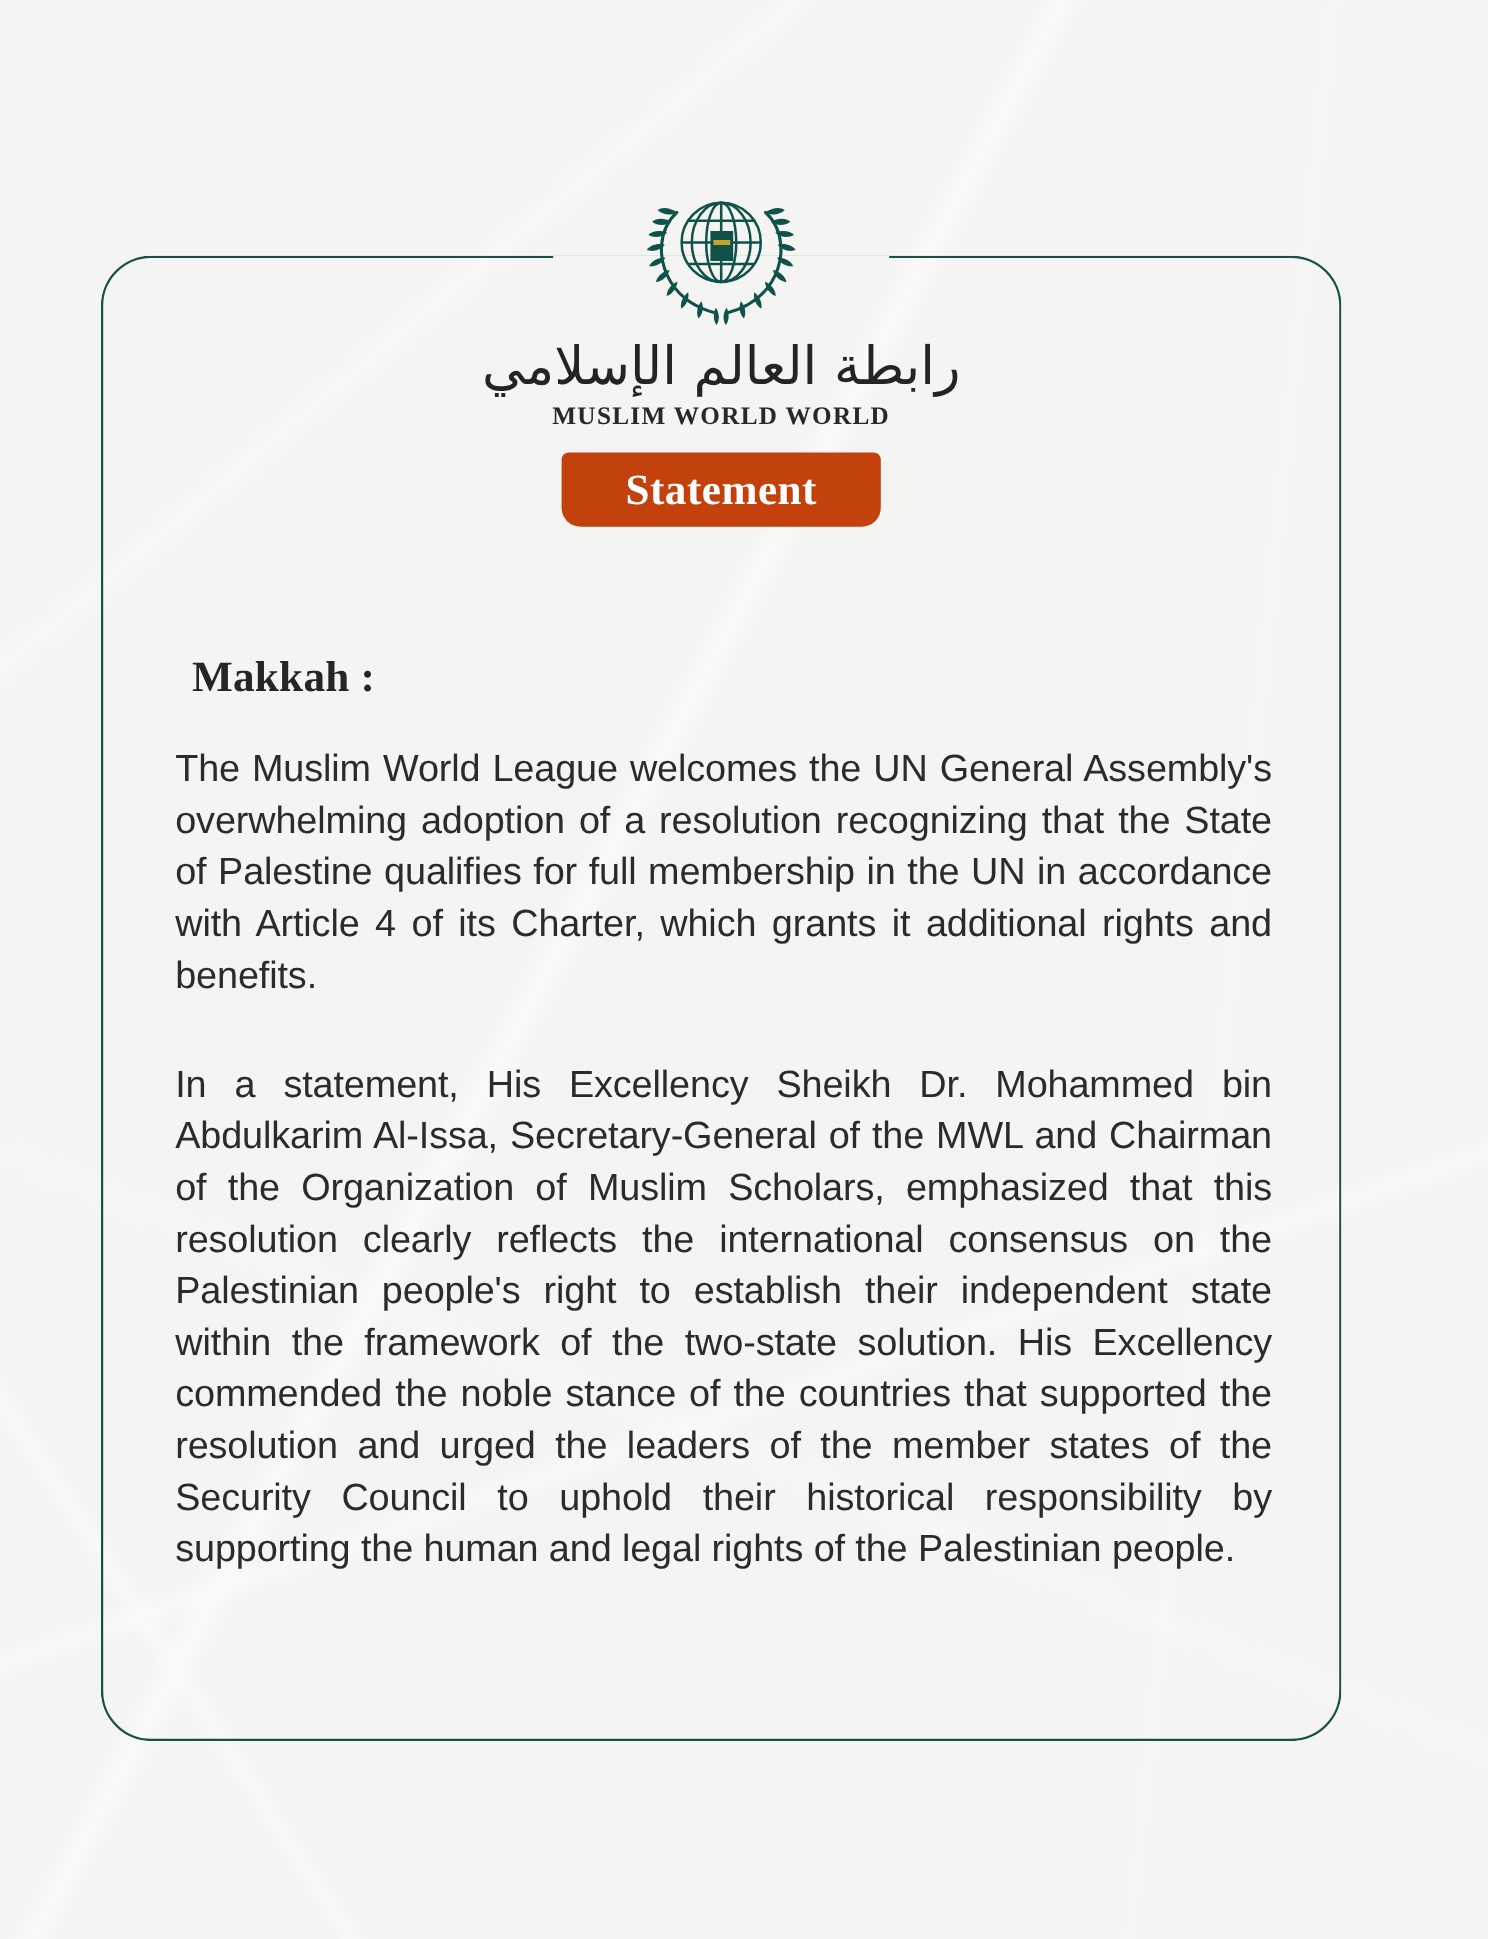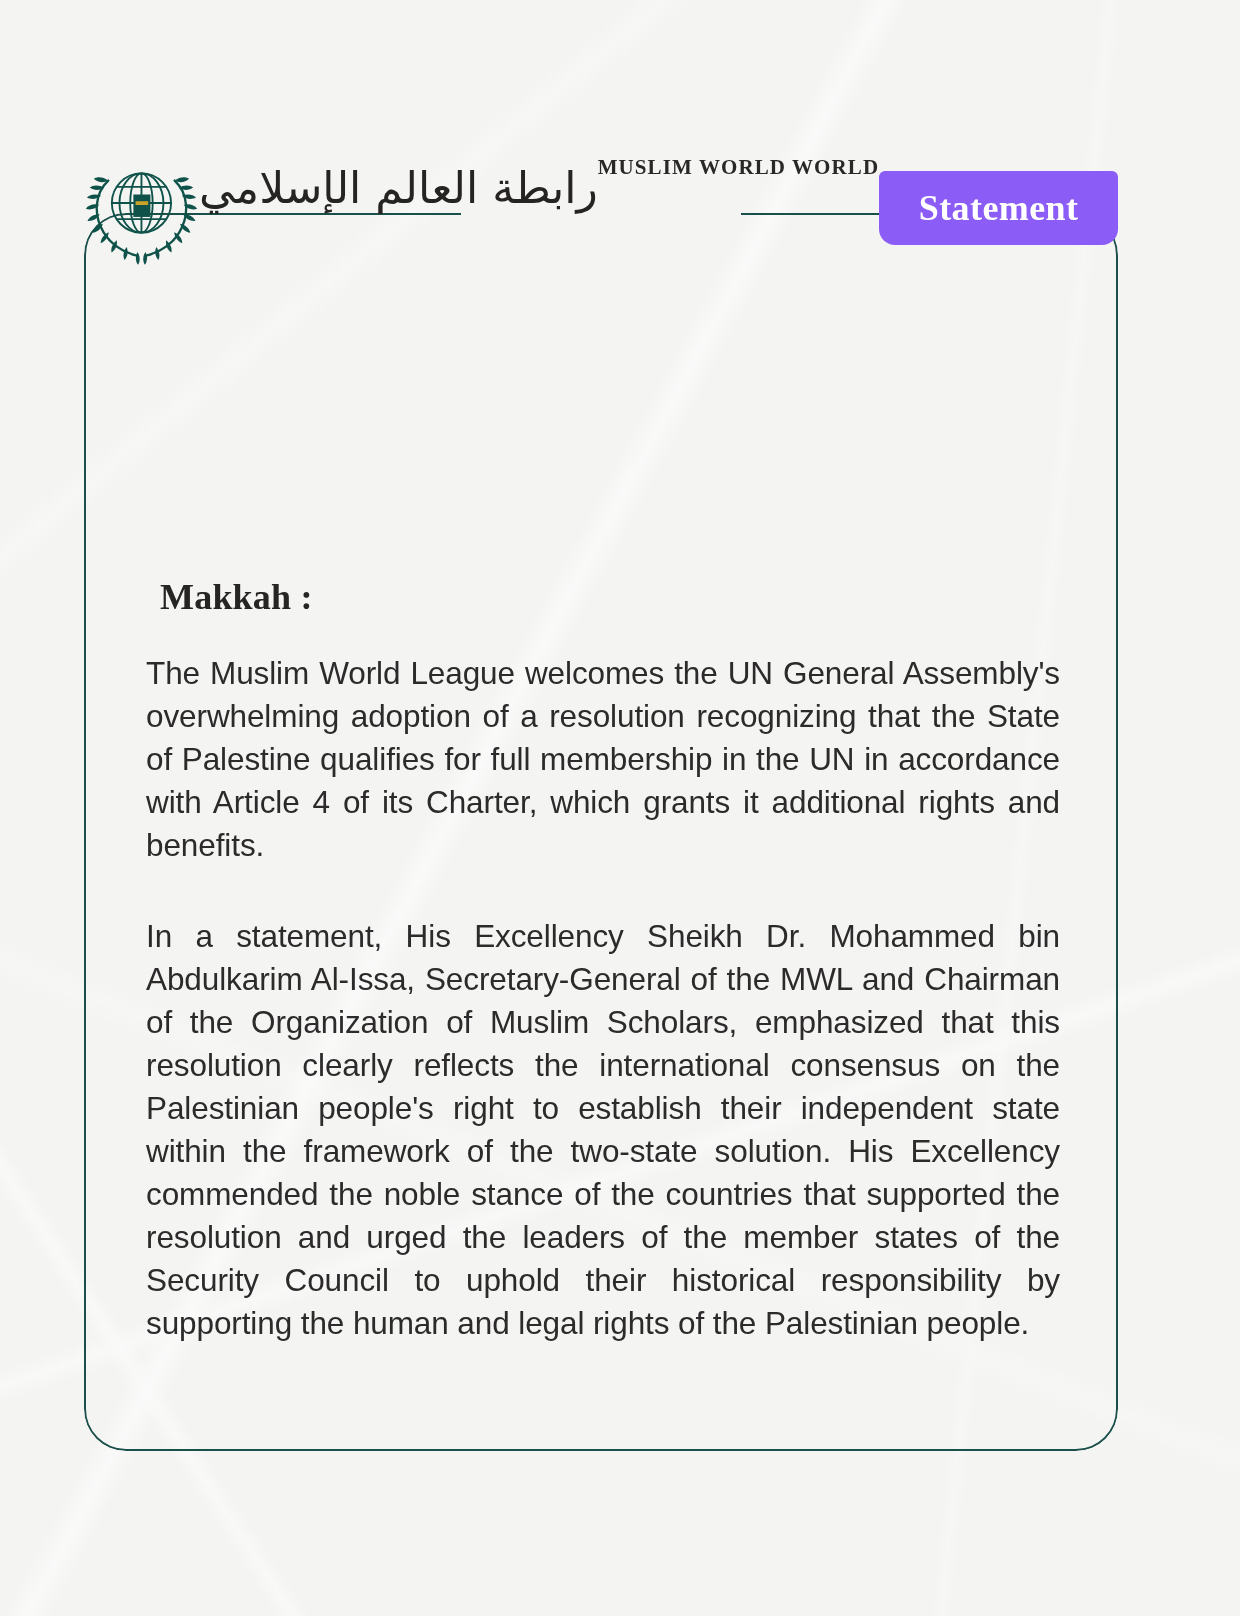--- a/index.html
+++ b/index.html
@@ -68,20 +68,22 @@
     mask-repeat: no-repeat, no-repeat;
   }
 
   
   .header {
     position: absolute;
     left: 0;
     right: 0;
     top: -60px;
     display: flex;
+    flex-direction: column;
+    align-items: center;
   }
   .crest {
     width: 128px;
     height: 118px;
     display: block;
   }
   .wordmark-ar {
     display: block;
     margin-top: 10px;
     font-family: "DejaVu Sans", sans-serif;
@@ -102,43 +104,42 @@
     letter-spacing: 1.1px;
     color: #2a2727;
     text-align: center;
     white-space: nowrap;
   }
 
   
   .badge {
     margin-top: 18px;
     width: 266px;
-    height: 74px;
-    background: #8b5cf6;
+    height: 62px;
+    background: #c2410c;
     border-radius: 6px 6px 16px 16px;
     display: flex;
     align-items: center;
     justify-content: center;
   }
   .badge-label {
     font-family: "Liberation Serif", serif;
     font-weight: bold;
     font-size: 36px;
     color: #ffffff;
     letter-spacing: 0.4px;
     line-height: 1;
   }
 
   
   .content {
     position: absolute;
     left: 62px;
     right: 58px;
     top: 330px;
-    margin-top: 33px;
   }
   .dateline {
     font-family: "Liberation Serif", serif;
     font-weight: bold;
     font-size: 36px;
     color: #272424;
     margin: 0 0 34px 14px;
     letter-spacing: 0.2px;
   }
   .para {

